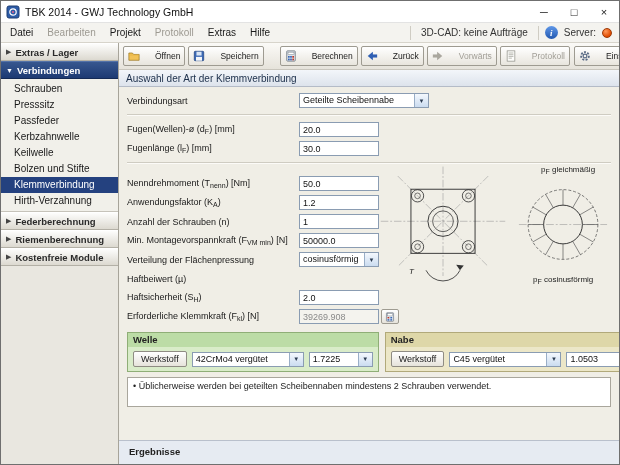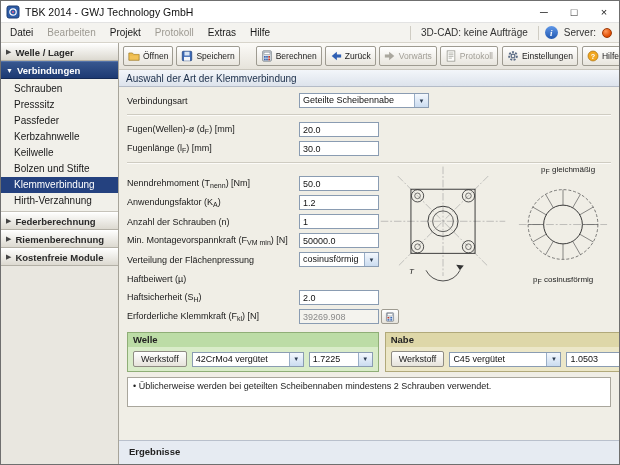--- a/index.html
+++ b/index.html
@@ -27,21 +27,21 @@
 .nav-header{height:18px;flex:none;display:flex;align-items:center;gap:4px;padding:0 5px;font-size:9.5px;font-weight:bold;color:#2a2a2a;background:linear-gradient(#fdfdfc,#dcd9d0);border-bottom:1px solid #b3b0a6;border-top:1px solid #ffffff;cursor:default;}
 .nav-header .arrow{font-size:7px;color:#444;}
 .nav-header.active{background:linear-gradient(#37578f,#1d3a73);color:#fff;border-bottom:1px solid #142a55;border-top:1px solid #5372a8;}
 .nav-header.active .arrow{color:#fff;}
 .nav-items{flex:none;background:#f1f0ea;border-bottom:1px solid #c6c3ba;padding:2px 0;}
 .nav-item{height:16px;line-height:16px;font-size:10px;padding-left:13px;color:#1a1a1a;white-space:nowrap;}
 .nav-item.selected{background:#24417f;color:#fff;}
 
 .main{flex:1;display:flex;flex-direction:column;min-width:0;}
 .toolbar{height:27px;flex:none;display:flex;align-items:center;gap:3px;padding:0 4px;background:linear-gradient(#fbfaf7,#e6e3db);border-bottom:1px solid #c9c6bd;}
-.tb{height:20px;display:flex;align-items:center;gap:3px;padding:0 4px;font-size:8.5px;color:#222;background:linear-gradient(#ffffff,#e8e5dd);border:1px solid #9e9b91;border-radius:2px;white-space:nowrap;cursor:default;}
+.tb{height:20px;display:flex;align-items:center;gap:15px;padding:0 4px;font-size:8.5px;color:#222;background:linear-gradient(#ffffff,#e8e5dd);border:1px solid #9e9b91;border-radius:2px;white-space:nowrap;cursor:default;}
 .tb.disabled{color:#a19e96;}
 .tb-spacer{width:10px;flex:none;}
 .tb-right{margin-left:auto;display:flex;gap:4px;}
 .section-strip{height:17px;flex:none;display:flex;align-items:center;padding:0 7px;font-size:10px;color:#1c2f4a;background:linear-gradient(#f3f6fa,#dde3ec);border-bottom:1px solid #b4bbc7;}
 .content{flex:1;position:relative;background:#f0eee6;padding:4px 8px;display:flex;flex-direction:column;min-height:0;}
 
 .row{height:19px;flex:none;display:flex;align-items:center;}
 .row.mt{margin-top:6px;}
 .lbl{width:172px;flex:none;font-size:9px;color:#1a1a1a;white-space:nowrap;}
 sub{font-size:7px;vertical-align:-2px;}
@@ -114,21 +114,21 @@
       <span class="server-label">Server:</span>
       <span class="server-dot"></span>
     </div>
   </div>
 
   <div class="body">
 
     <div class="sidebar">
       <div class="nav-header">
         <span class="arrow">▶</span>
-        <span>Welle / Lager</span>
+        <span>Extras / Lager</span>
       </div>
       <div class="nav-header active">
         <span class="arrow">▼</span>
         <span>Verbindungen</span>
       </div>
       <div class="nav-items">
         <div class="nav-item">Schrauben</div>
         <div class="nav-item">Presssitz</div>
         <div class="nav-item">Passfeder</div>
         <div class="nav-item">Kerbzahnwelle</div>

